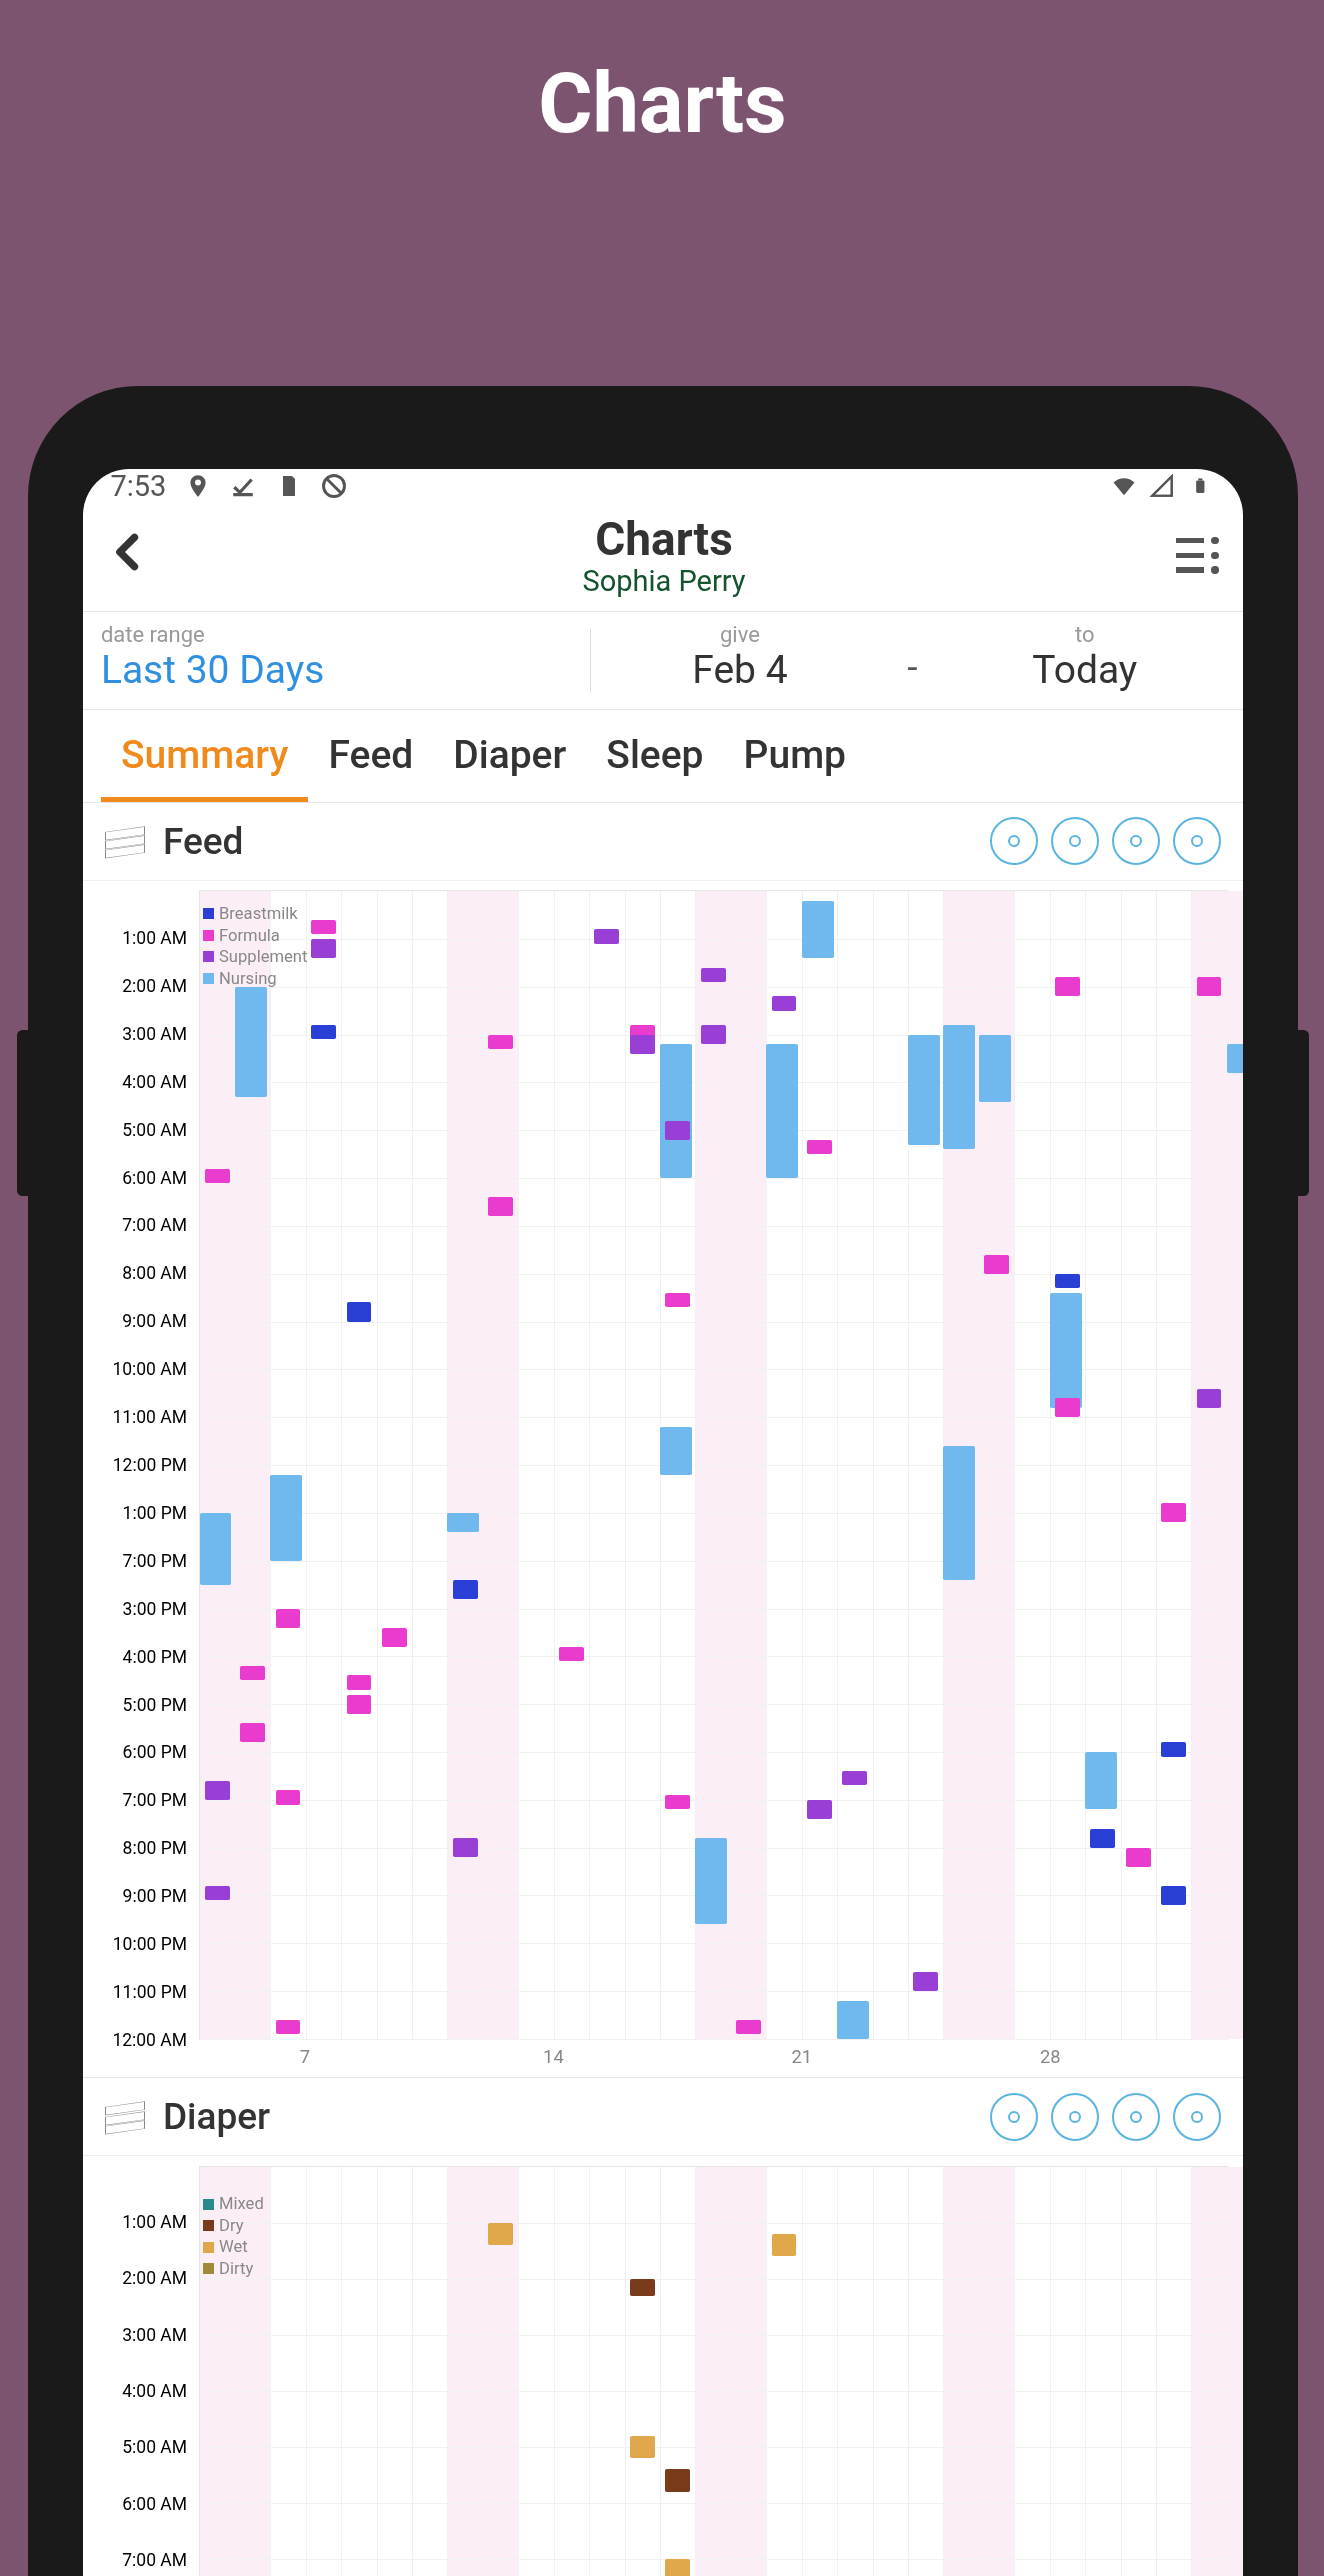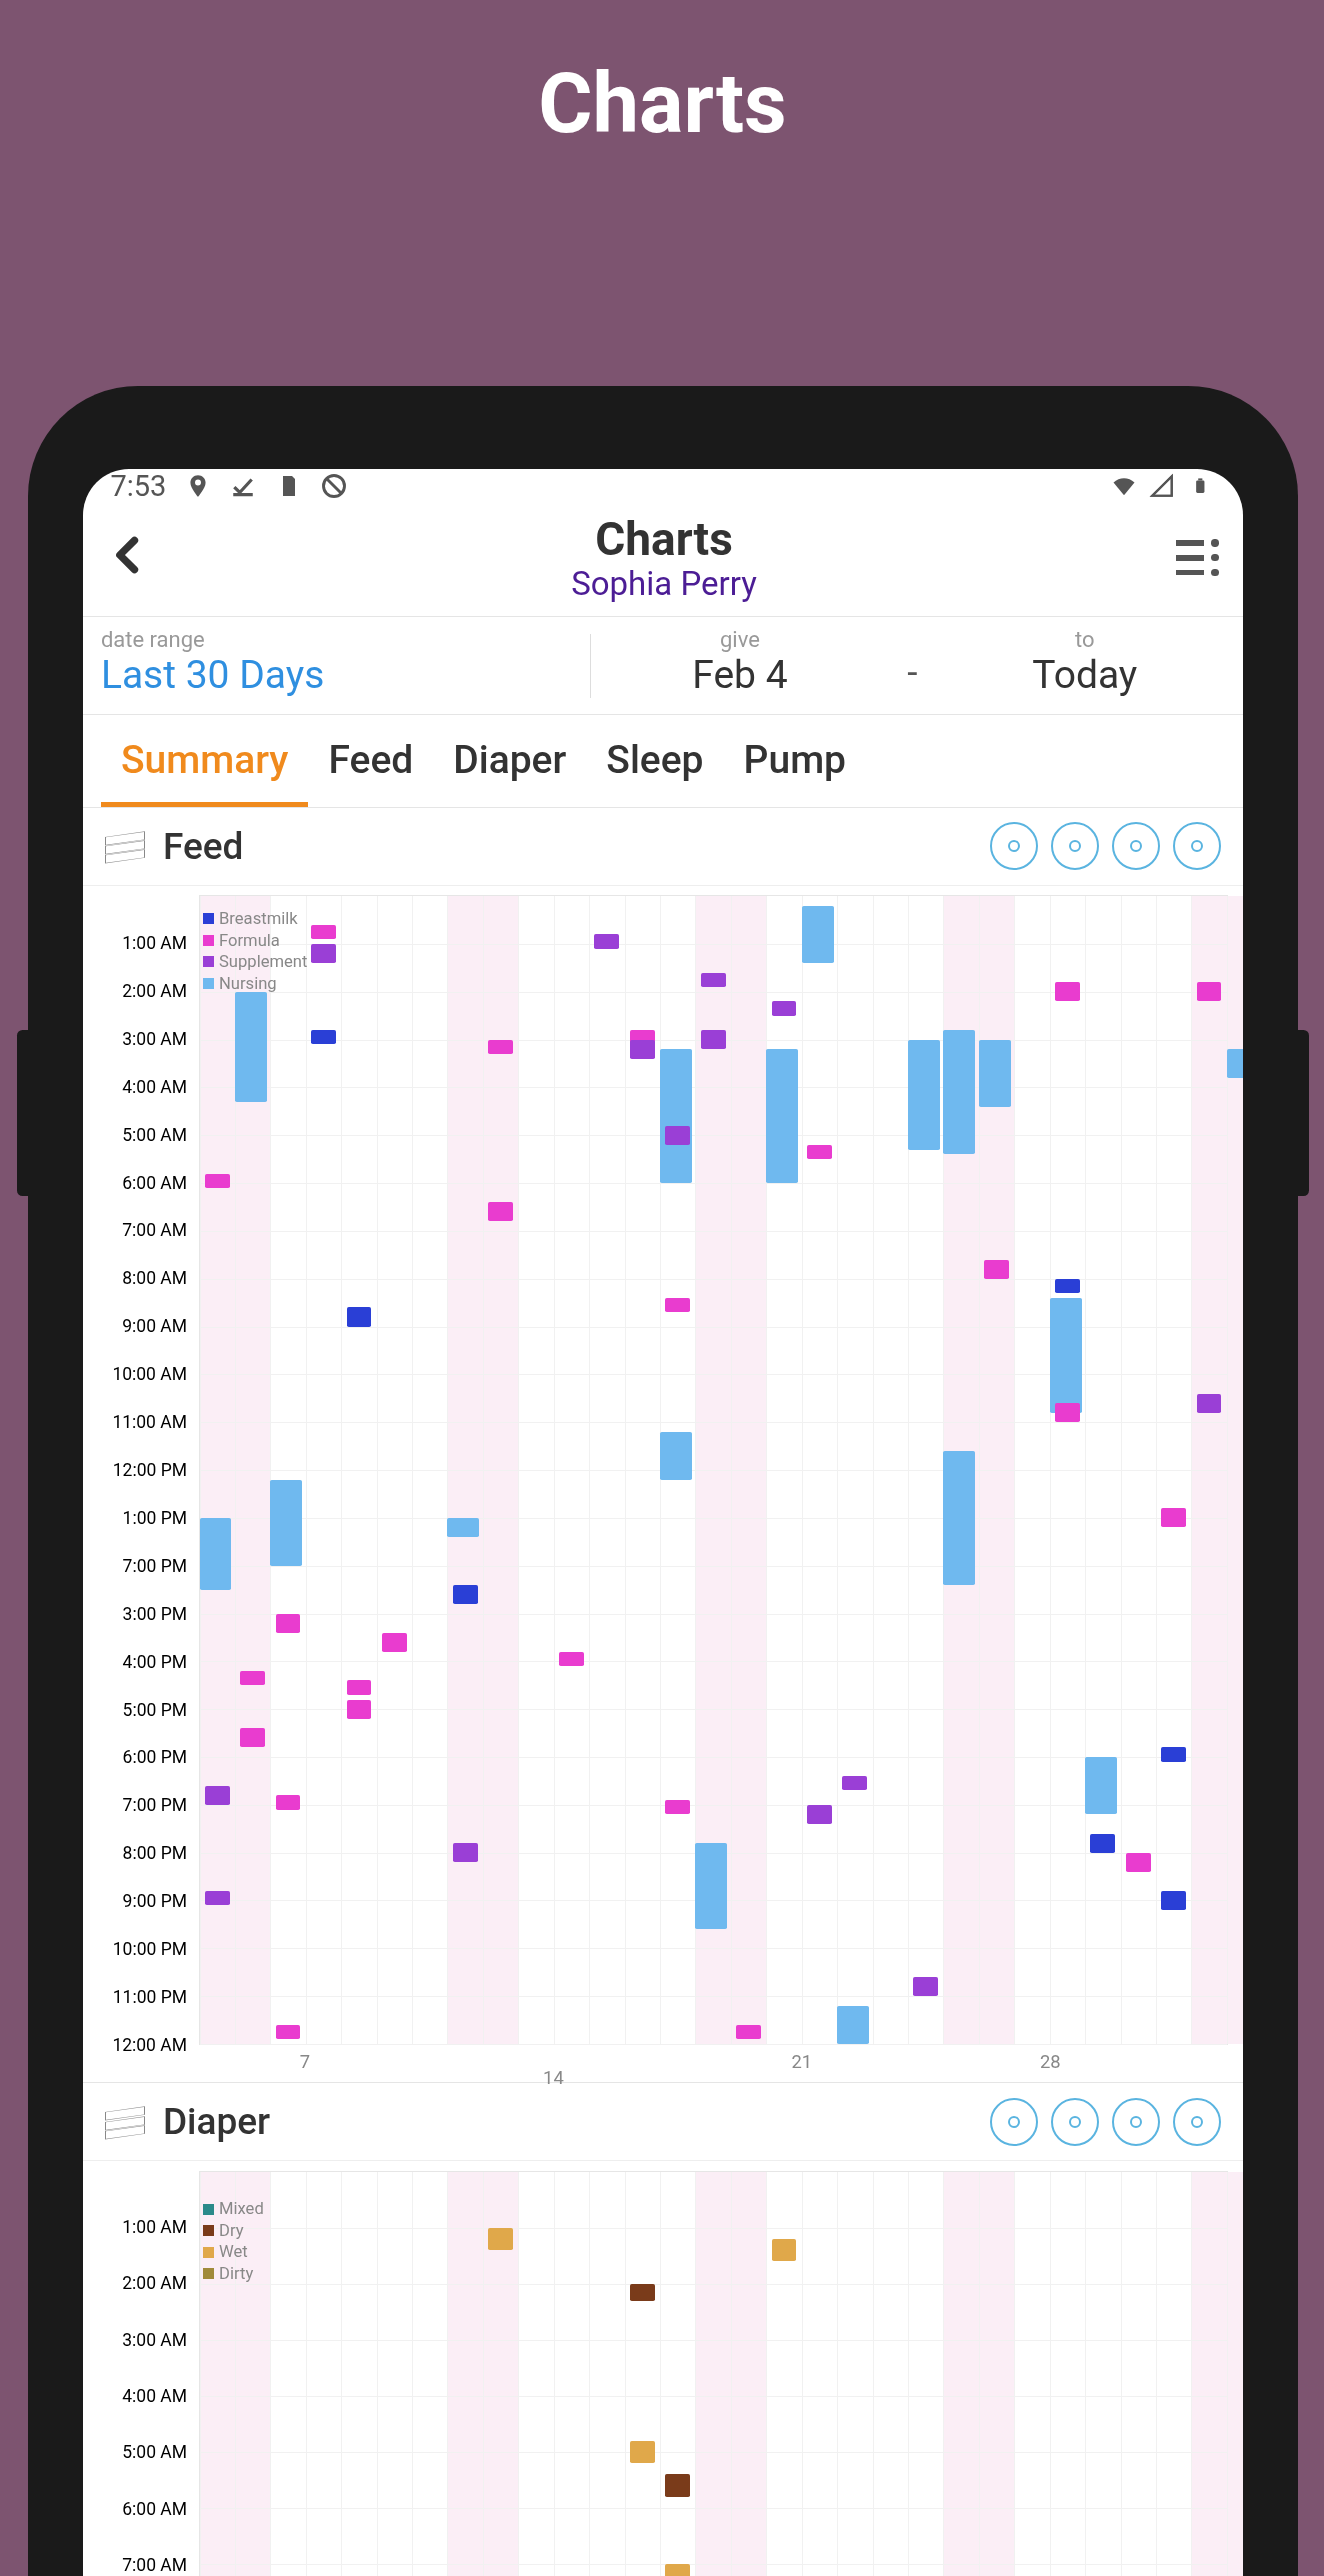--- a/index.html
+++ b/index.html
@@ -76,21 +76,21 @@
     border-bottom: 1.8px solid #e5e5e5;
   }
   .back-chevron {
     font-size: 55px;
     font-weight: 700;
     color: #444;
     width: 55px;
   }
   .header-center { flex:1; text-align:center;}
   .header-title { font-size: 46px; font-weight:700; color:#333;}
-  .header-sub { font-size: 33px; color:#4c1d95; margin-top:-1.8px;}
+  .header-sub { font-size: 29px; color:#14532d; margin-top:-1.8px;}
   .menu-btn { width:52px; display:flex; flex-direction:column; gap:7.4px; align-items:flex-end;}
   .menu-btn .row { display:flex; gap:7.4px; align-items:center;}
   .menu-btn .bar { width:28px; height:5.5px; background:#555;}
   .menu-btn .dot { width:7.4px; height:7.4px; background:#555; border-radius:50%;}
 
   .range-row {
     display:flex; align-items:flex-end;
     border-bottom: 1.8px solid #e5e5e5;
     padding: 9.2px 18.4px 16.6px 18.4px;
   }
@@ -457,21 +457,21 @@
                 <div class="event" style="left: 10.8621%; width: 2.41379%; top: 11.6667%; height: 1.25%; background: rgb(42, 63, 214);"></div>
                 <div class="event" style="left: 14.3103%; width: 2.41379%; top: 35.8333%; height: 1.66667%; background: rgb(42, 63, 214);"></div>
                 <div class="event" style="left: 24.6552%; width: 2.41379%; top: 60%; height: 1.66667%; background: rgb(42, 63, 214);"></div>
                 <div class="event" style="left: 83.2759%; width: 2.41379%; top: 33.3333%; height: 1.25%; background: rgb(42, 63, 214);"></div>
                 <div class="event" style="left: 86.7241%; width: 2.41379%; top: 81.6667%; height: 1.66667%; background: rgb(42, 63, 214);"></div>
                 <div class="event" style="left: 93.6207%; width: 2.41379%; top: 74.1667%; height: 1.25%; background: rgb(42, 63, 214);"></div>
                 <div class="event" style="left: 93.6207%; width: 2.41379%; top: 86.6667%; height: 1.66667%; background: rgb(42, 63, 214);"></div>
               </div>
             <div class="x-axis" id="feed-x">
                 <div class="x-tick" style="left: 10.3448%;">7</div>
-                <div class="x-tick" style="left: 34.4828%; margin-top: 16px;">14</div>
+                <div class="x-tick" style="left: 34.4828%;">14</div>
                 <div class="x-tick" style="left: 58.6207%;">21</div>
                 <div class="x-tick" style="left: 82.7586%;">28</div>
               </div>
             <div class="legend" id="feed-legend">
                 <div class="lrow">
                   <span class="sw" style="background: rgb(42, 63, 214);"></span>
                   <span>Breastmilk</span>
                 </div>
                 <div class="lrow">
                   <span class="sw" style="background: rgb(233, 60, 207);"></span>

